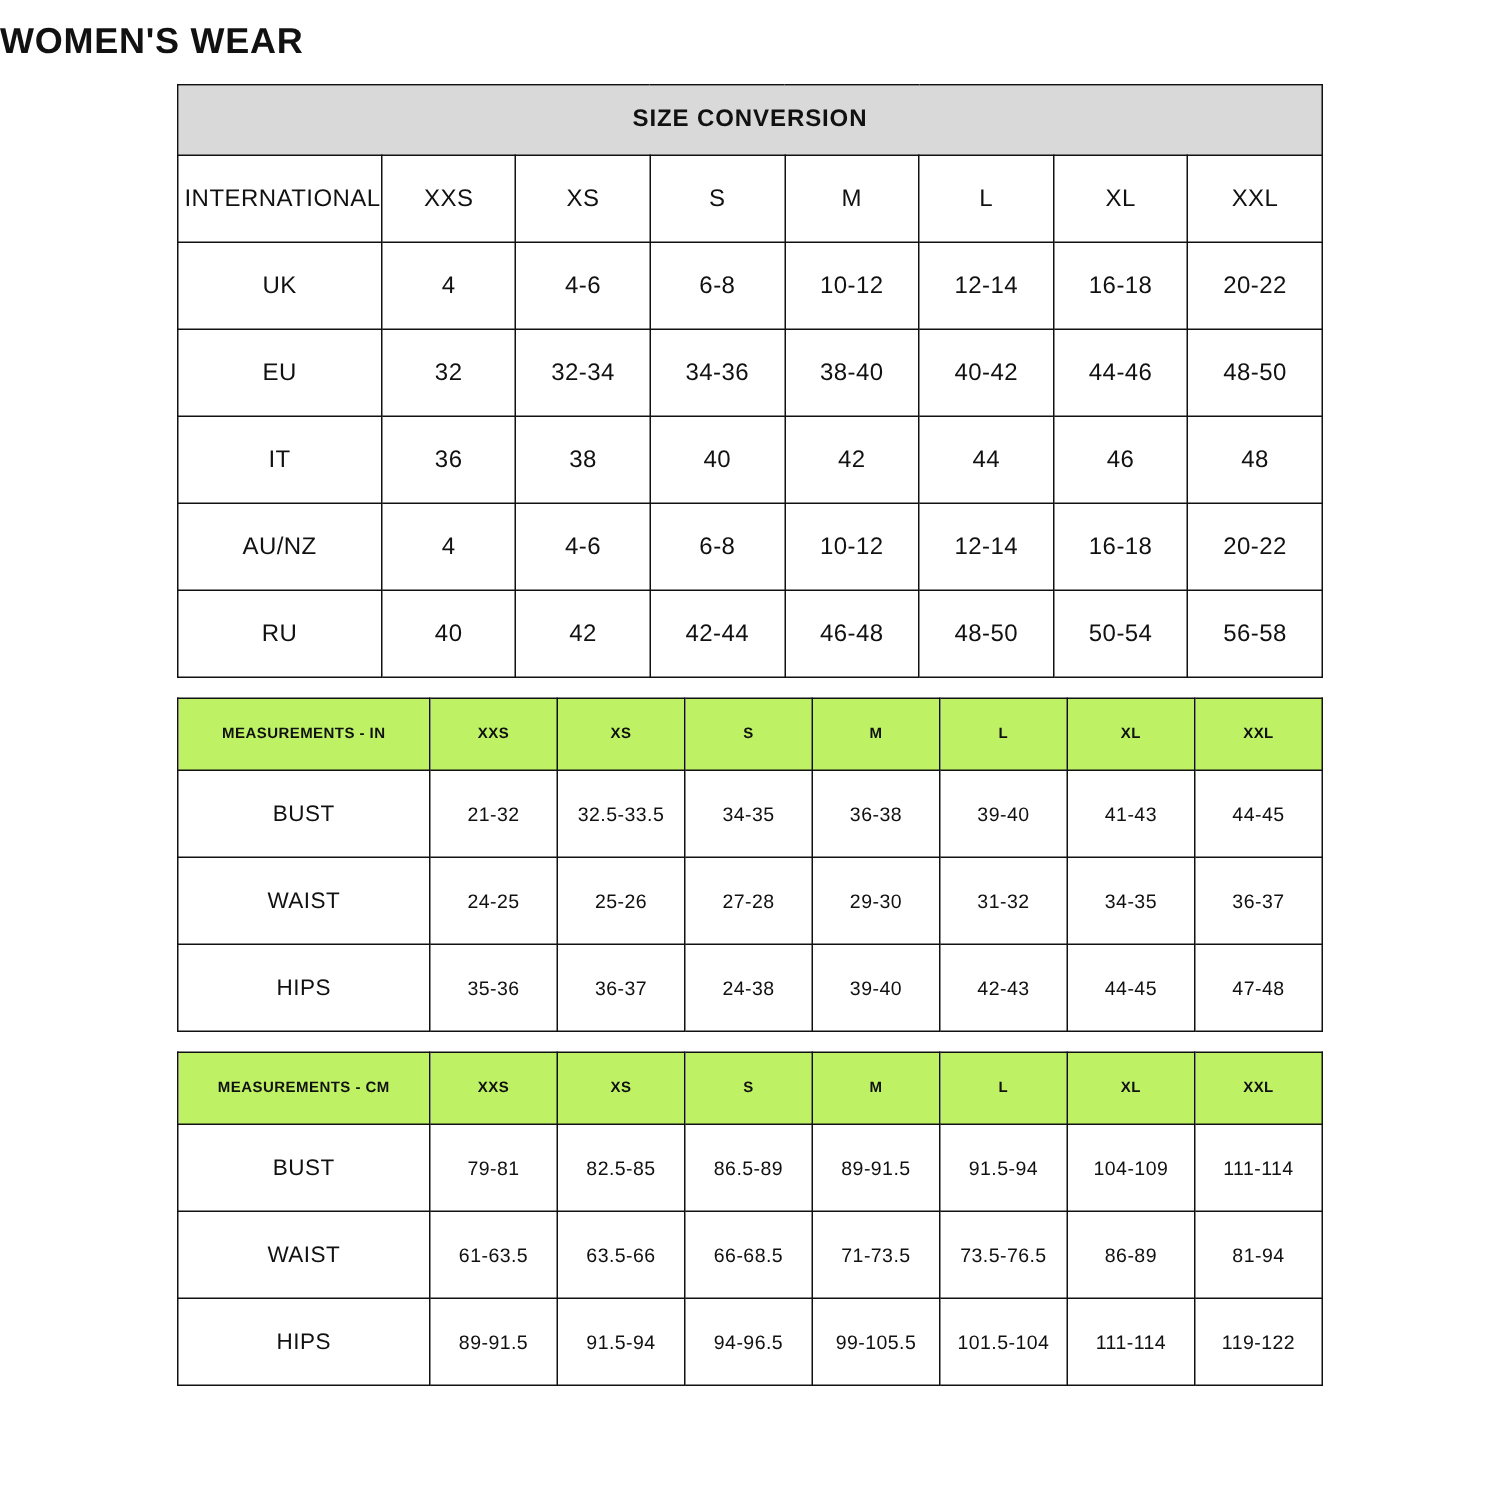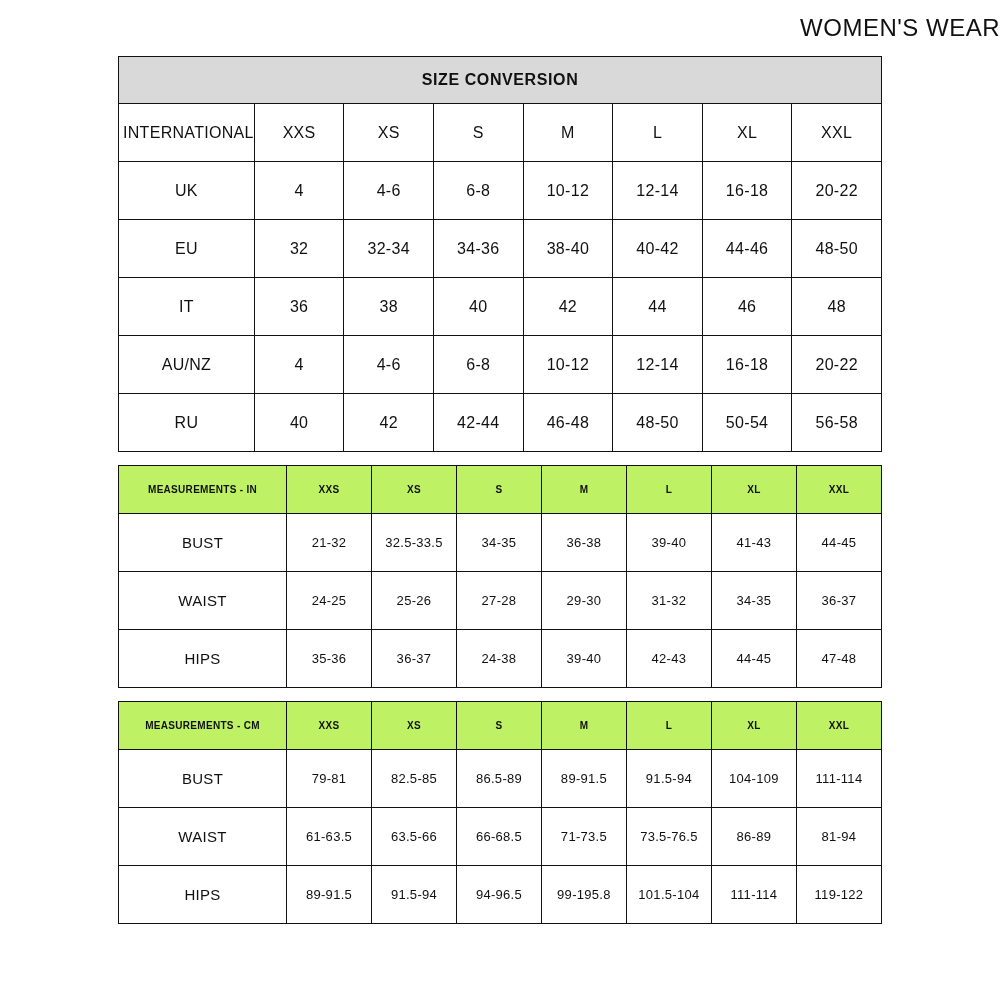--- a/index.html
+++ b/index.html
@@ -4,23 +4,23 @@
 <style>
   html,body{margin:0;padding:0;background:#ffffff;}
   body{
     width:1000px;
     font-family:"Liberation Sans","DejaVu Sans",sans-serif;
     color:#111;
     -webkit-font-smoothing:antialiased;
   }
   .page{width:1000px;padding-top:14px;}
   .page-title{
-    text-align:right;
+    text-align:left;
     font-size:24px;
-    font-weight:400;
+    font-weight:700;
     letter-spacing:0.5px;
     margin:0 0 14px 0;
     color:#111;
   }
   table{
     border-collapse:collapse;
     width:764px;
     margin:0 auto 13px auto;
     table-layout:fixed;
   }
@@ -231,21 +231,21 @@
         <td>71-73.5</td>
         <td>73.5-76.5</td>
         <td>86-89</td>
         <td>81-94</td>
       </tr>
       <tr>
         <td class="rowlabel">HIPS</td>
         <td>89-91.5</td>
         <td>91.5-94</td>
         <td>94-96.5</td>
-        <td>99-195.8</td>
+        <td>99-105.5</td>
         <td>101.5-104</td>
         <td>111-114</td>
         <td>119-122</td>
       </tr>
     </tbody>
   </table>
 
 </div>
 
 </body></html>

